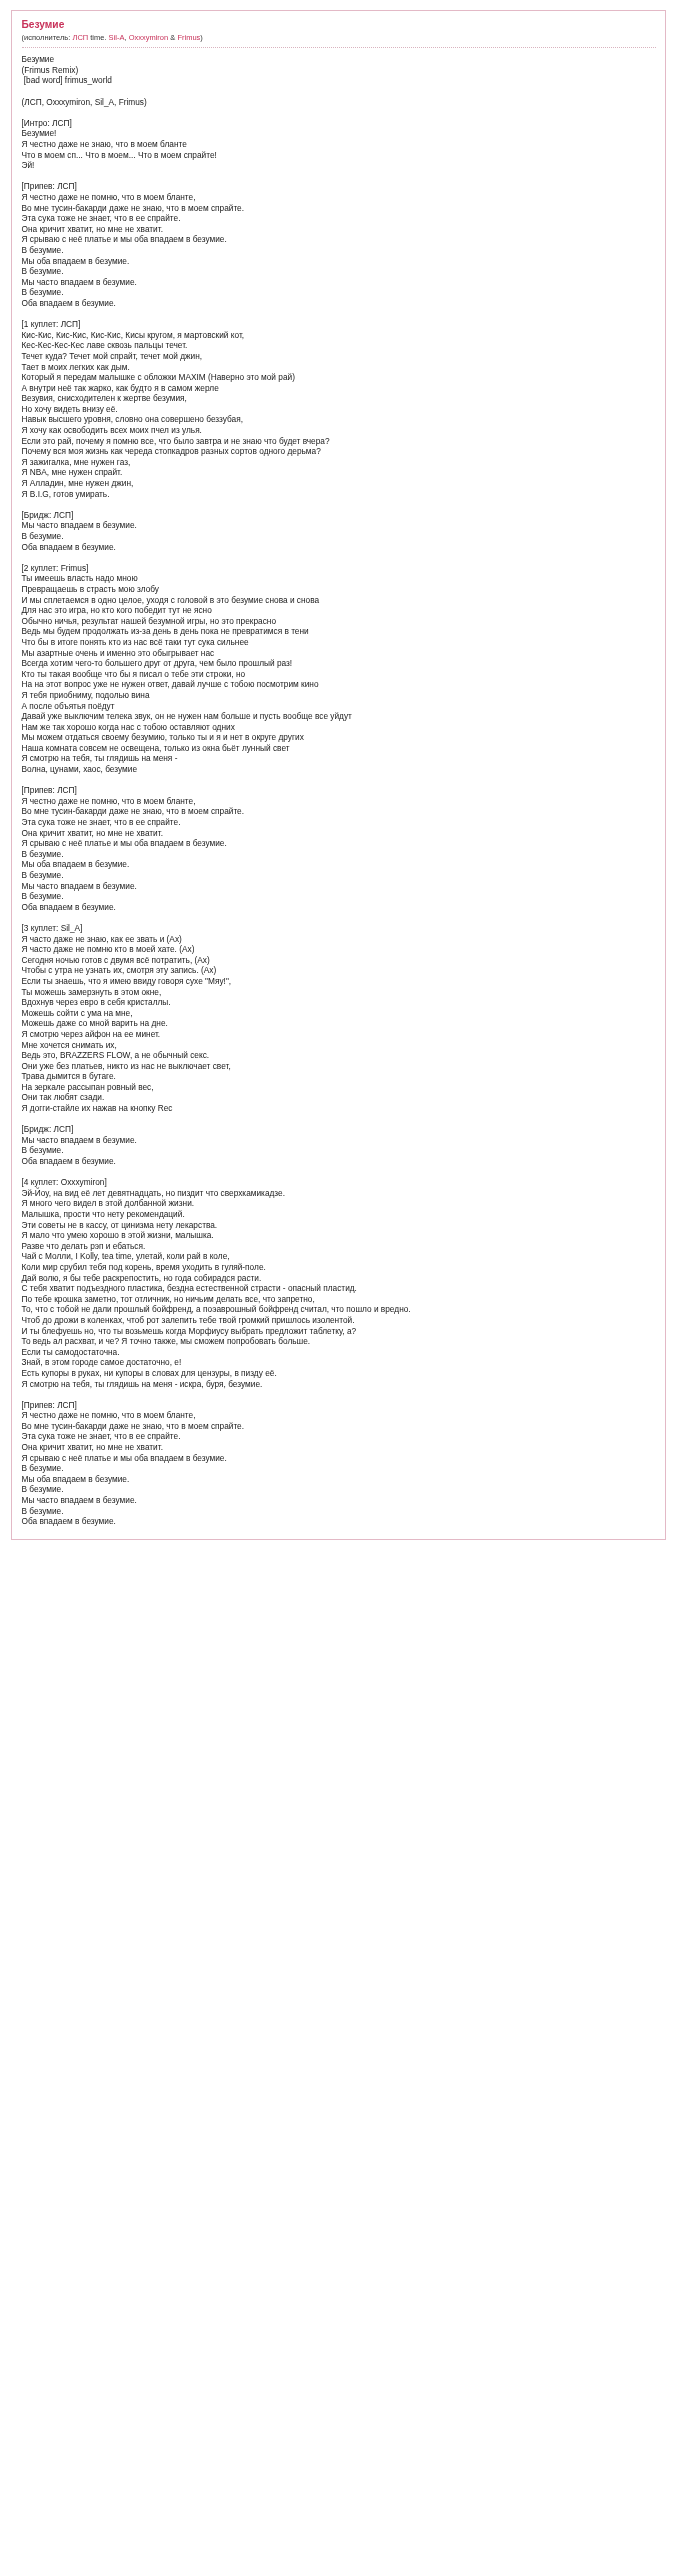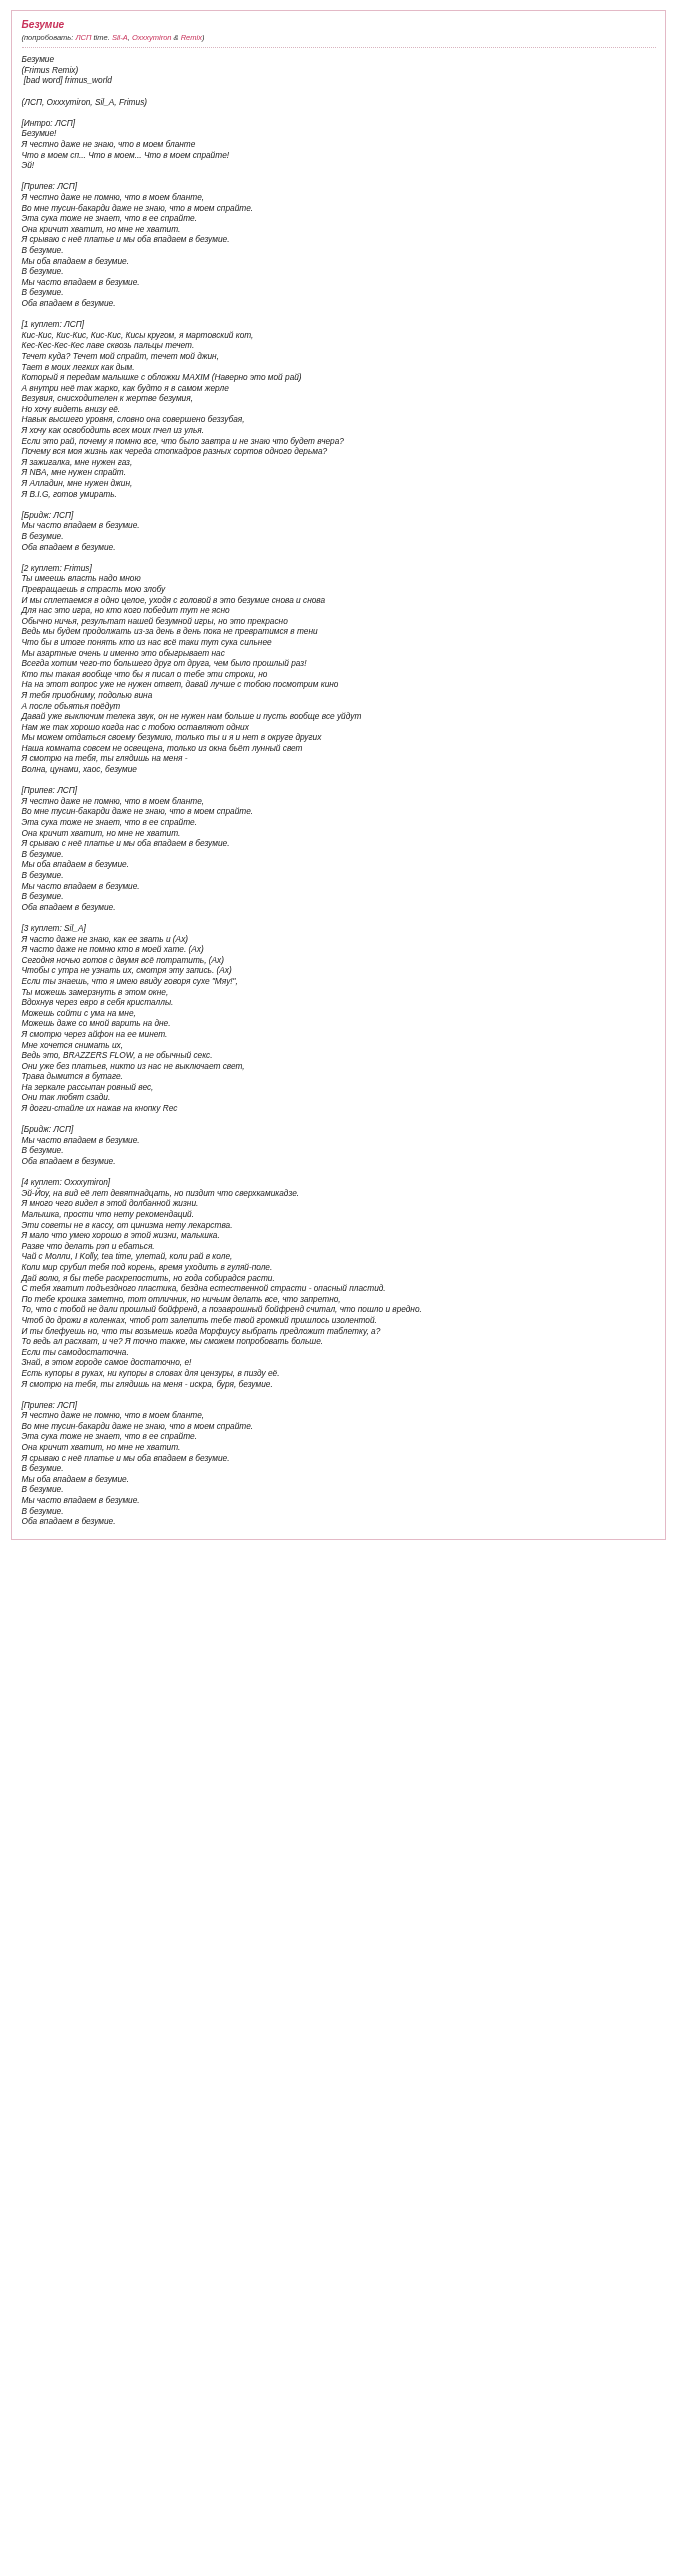--- a/index.html
+++ b/index.html
@@ -15,21 +15,20 @@
     width: 677px;
     box-sizing: border-box;
     padding: 9.5px 11px 13.6px 11px;
     background: #ffffff;
   }
   .card {
     border: 0.7px solid #e3b9c6;
     background: #ffffff;
     box-sizing: border-box;
     padding: 6.8px 9.5px 12.2px 9.5px;
-    font-style: italic;
   }
   .song-title {
     color: #c8325a;
     font-size: 10.2px;
     font-weight: bold;
     line-height: 12.2px;
     margin: 1.4px 0 2px 0;
   }
   .performer-line {
     font-size: 7.5px;
@@ -57,22 +56,22 @@
 </style>
 </head>
 <body>
 
 <div class="page">
   <div class="card">
 
     <div class="song-title">Безумие</div>
 
     <div class="performer-line">
-      <span>(попробовать:</span>
-      <span class="performer-links"><a href="#">ЛСП</a><span> time. </span><a href="#">Sil-A</a><span>, </span><a href="#">Oxxxymiron</a><span> &amp; </span><a href="#">Remix</a></span><span>)</span>
+      <span>(исполнитель:</span>
+      <span class="performer-links"><a href="#">ЛСП</a><span> time. </span><a href="#">Sil-A</a><span>, </span><a href="#">Oxxxymiron</a><span> &amp; </span><a href="#">Frimus</a></span><span>)</span>
     </div>
 
     <hr class="rule">
 
     <div class="lyrics">Безумие
 (Frimus Remix)
  [bad word] frimus_world
 
 (ЛСП, Oxxxymiron, Sil_A, Frimus)
 

